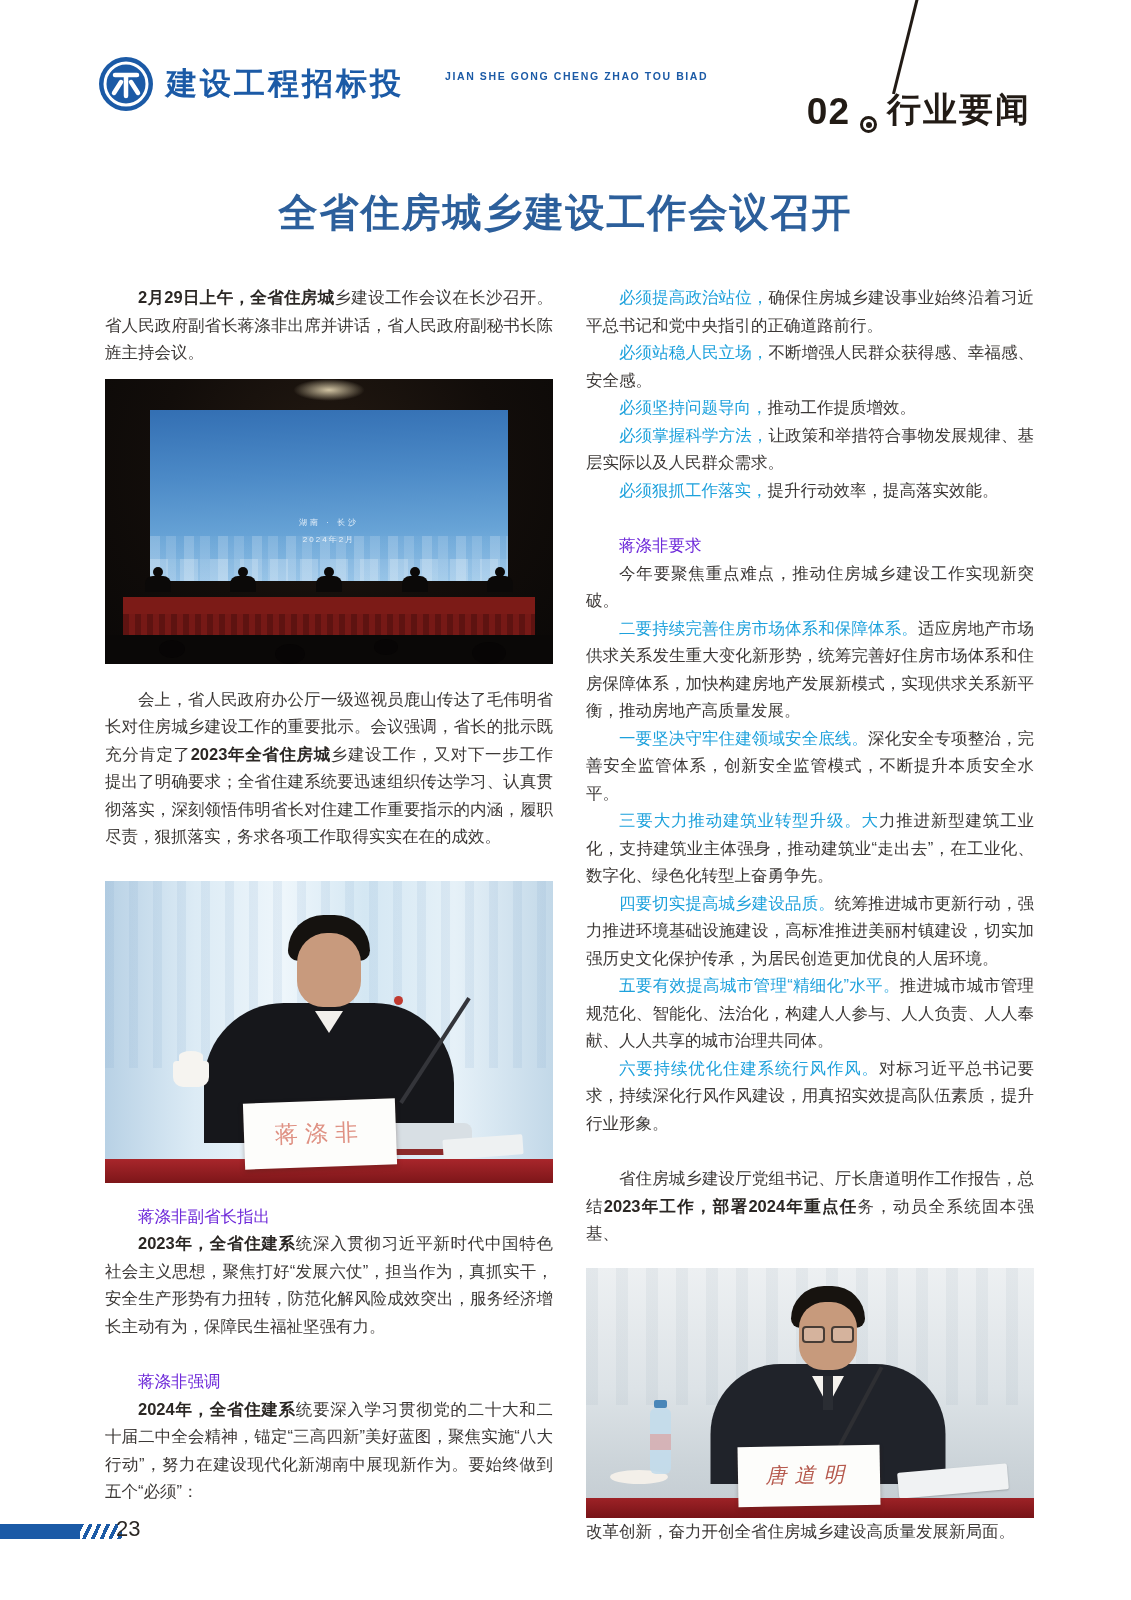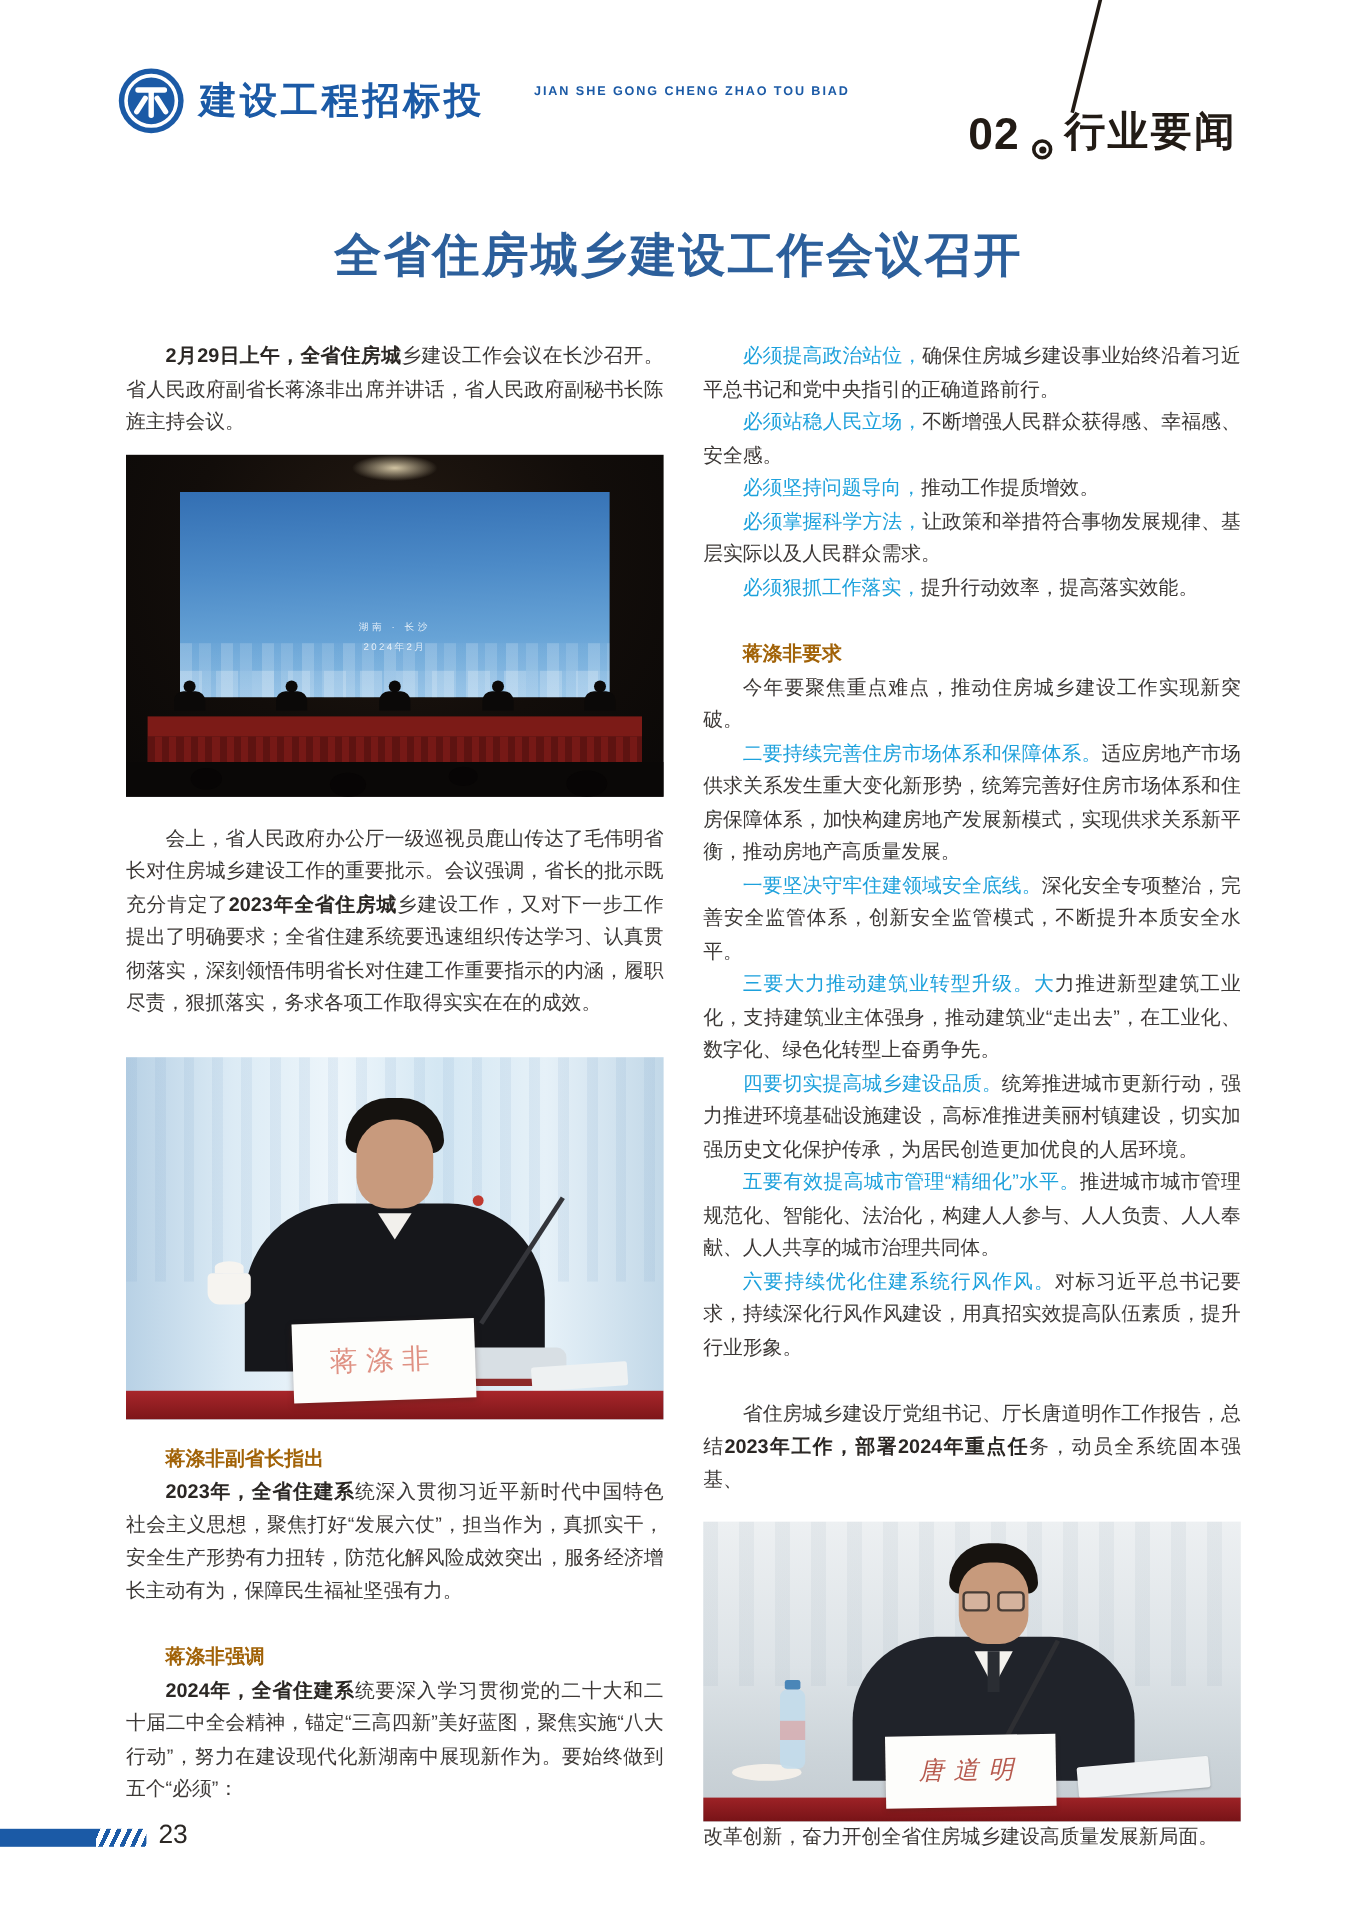--- a/index.html
+++ b/index.html
@@ -23,21 +23,21 @@
   .art-title{position:absolute;left:0;top:186px;width:100%;text-align:center;color:#2c5f9b;
              font-family:"Liberation Serif","DejaVu Serif",serif;font-weight:bold;font-size:39px;letter-spacing:2px;}
 
   
   .columns{position:absolute;left:105px;top:284px;width:929px;display:flex;gap:33px;}
   .col{width:448px;font-size:16.5px;line-height:27.5px;text-align:justify;}
   .col p{margin:0;text-indent:2em;}
   .col p.noindent{text-indent:0;}
   b.dk{color:#2b2724;}
   .lead-blue{color:#1da1dc;}
-  .subhead{font-weight:bold;color:#a16207;text-indent:2em;margin:0;}
+  .subhead{font-weight:normal;color:#6d28d9;text-indent:2em;margin:0;}
   .gap-sm{height:28px;}
   .gap-xs{height:20px;}
 
   
   .photo1{position:relative;width:448px;height:285px;margin:12px 0 22px;overflow:hidden;
           background:radial-gradient(ellipse at 50% 30%, #241a12 0%, #120d0a 55%, #0a0807 100%);}
   .p1-lamp{position:absolute;left:42%;top:0;width:16%;height:8%;background:radial-gradient(ellipse,rgba(255,240,200,.8),transparent 70%);}
   .p1-screen{position:absolute;left:10%;top:11%;width:80%;height:60%;
              background:linear-gradient(178deg,#336fb3 0%,#4c8ac7 38%,#67a3d6 70%,#8fc0e6 100%);}
   .p1-screen-title{position:absolute;left:0;top:30%;width:100%;text-align:center;color:#fff;
@@ -103,21 +103,21 @@
   .p3-card span{font-family:"Liberation Serif","DejaVu Serif",serif;font-size:21px;letter-spacing:8px;color:#b65a4e;}
   .p3-papers{position:absolute;right:26px;bottom:24px;width:110px;height:26px;background:#f0f2f3;transform:rotate(-5deg);border-radius:2px;box-shadow:0 1px 2px rgba(0,0,0,.2);}
   .p3-table{position:absolute;left:0;bottom:0;width:100%;height:20px;background:linear-gradient(180deg,#9d2226,#771317);}
 
   .final-line{margin-top:14px;}
 
   
   .foot-bar{position:absolute;left:0;top:1524px;width:80px;height:15px;background:#1b5aa6;}
   .foot-stripes{position:absolute;left:80px;top:1524px;width:42px;height:15px;
                 background:repeating-linear-gradient(115deg,#1b5aa6 0 3.5px,#ffffff 3.5px 8px);}
-  .foot-page{position:absolute;left:132px;top:1516px;font-size:22px;color:#2b2724;}
+  .foot-page{position:absolute;left:116px;top:1516px;font-size:22px;color:#2b2724;}
 </style>
 </head>
 <body>
 
 <div class="page">
 
   <div class="logo">
     <div class="logo-mark">
       <svg viewBox="0 0 56 56" width="56" height="56">
         <circle cx="28" cy="28" r="27" fill="#1b5aa6"></circle>

